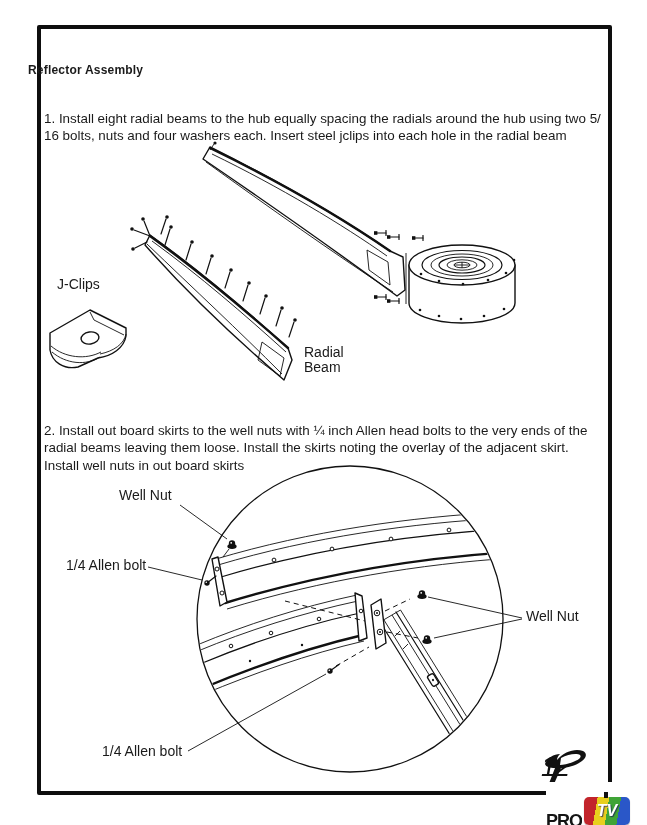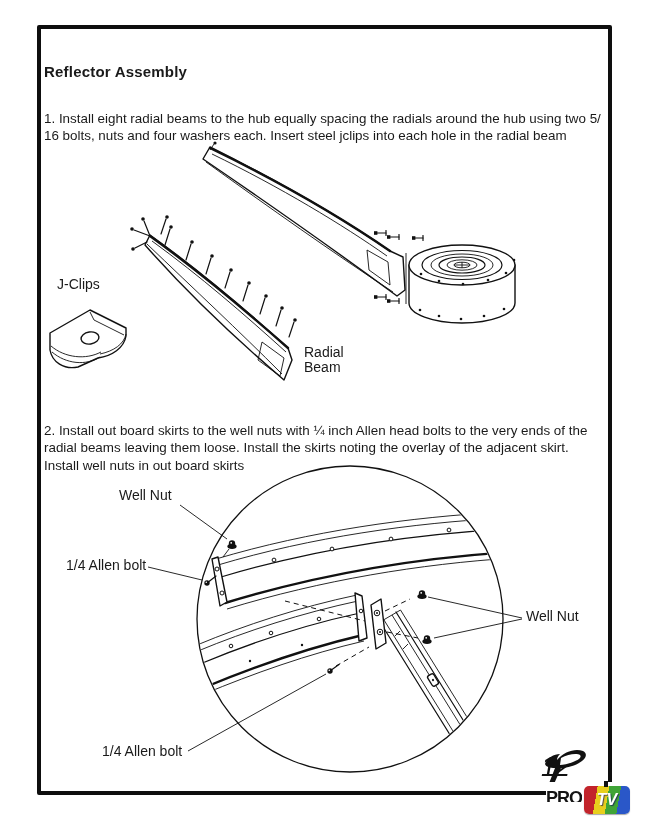--- a/index.html
+++ b/index.html
@@ -6,21 +6,21 @@
   body{
     width:647px;height:825px;position:relative;background:#ffffff;
     font-family:"Liberation Sans", sans-serif;color:#1a1a1a;overflow:hidden;
   }
   .sheet{position:absolute;inset:0;}
   .frame{
     position:absolute;left:37px;top:25px;width:575px;height:770px;
     box-sizing:border-box;border:4px solid #0e0e0e;border-radius:2px;background:#fff;
   }
   .title{
-    position:absolute;left:44px;top:63px;font-size:15px;font-weight:bold;
+    position:absolute;left:28px;top:63px;font-size:12px;font-weight:bold;
     letter-spacing:.2px;
   }
   .step{
     position:absolute;left:44px;width:566px;font-size:13.4px;line-height:17.4px;
     white-space:pre-line;
   }
   #step1{top:110px;}
   #step2{top:410px;margin-top:12px;}
   .fig-label{position:absolute;font-size:14px;line-height:15px;white-space:pre-line;}
   #lbl-jclips{left:57px;top:277px;}
@@ -42,21 +42,21 @@
   .pagenum{
     position:absolute;left:544px;top:747px;width:70px;height:44px;display:flex;
     align-items:flex-start;
   }
   .pagenum .num{
     font-family:"Liberation Sans",sans-serif;font-style:italic;font-size:27px;
     font-weight:500;color:#111;margin-left:-3px;margin-top:5px;letter-spacing:-1px;
   }
   .watermark{
     position:absolute;left:546px;top:782px;width:101px;height:43px;background:#fff;
-    display:flex;align-items:flex-start;
+    display:flex;align-items:flex-end;
   }
   .wm-text{
     font-weight:900;font-size:18px;color:#141414;letter-spacing:-1px;
     height:13px;overflow:hidden;line-height:19px;margin-top:7px;
   }
   .tv-logo{
     position:relative;margin-left:2px;margin-top:4px;width:46px;height:28px;
     border-radius:5px;
     background:linear-gradient(100deg,#c2242b 0 27%,#e8cf1d 27% 50%,#3fa437 50% 73%,#2a57c8 73% 100%);
     display:flex;align-items:center;justify-content:center;

